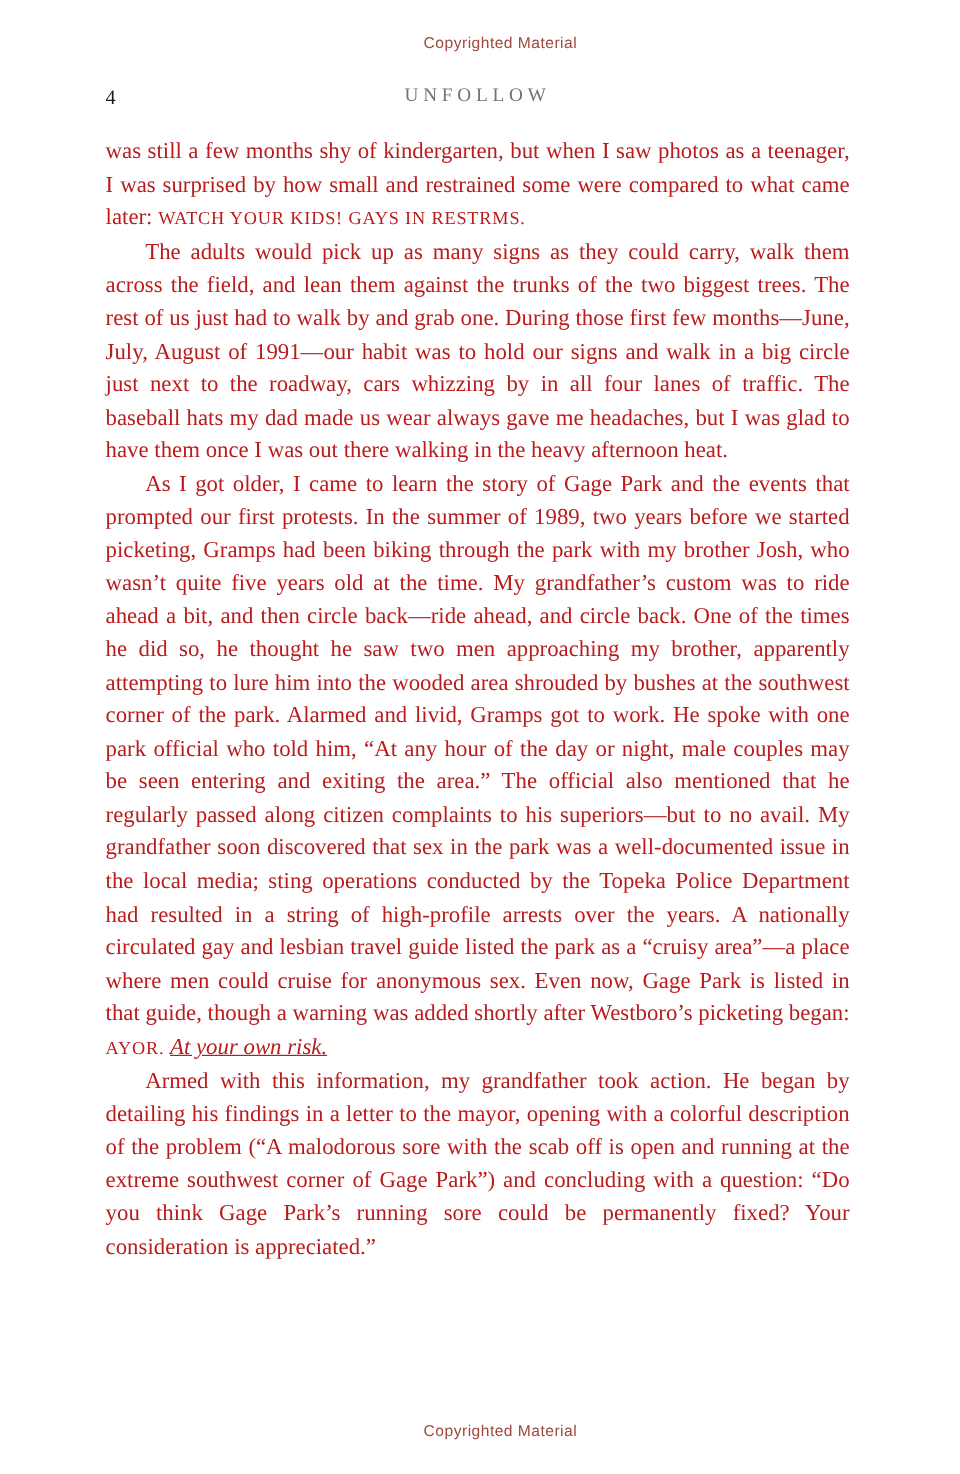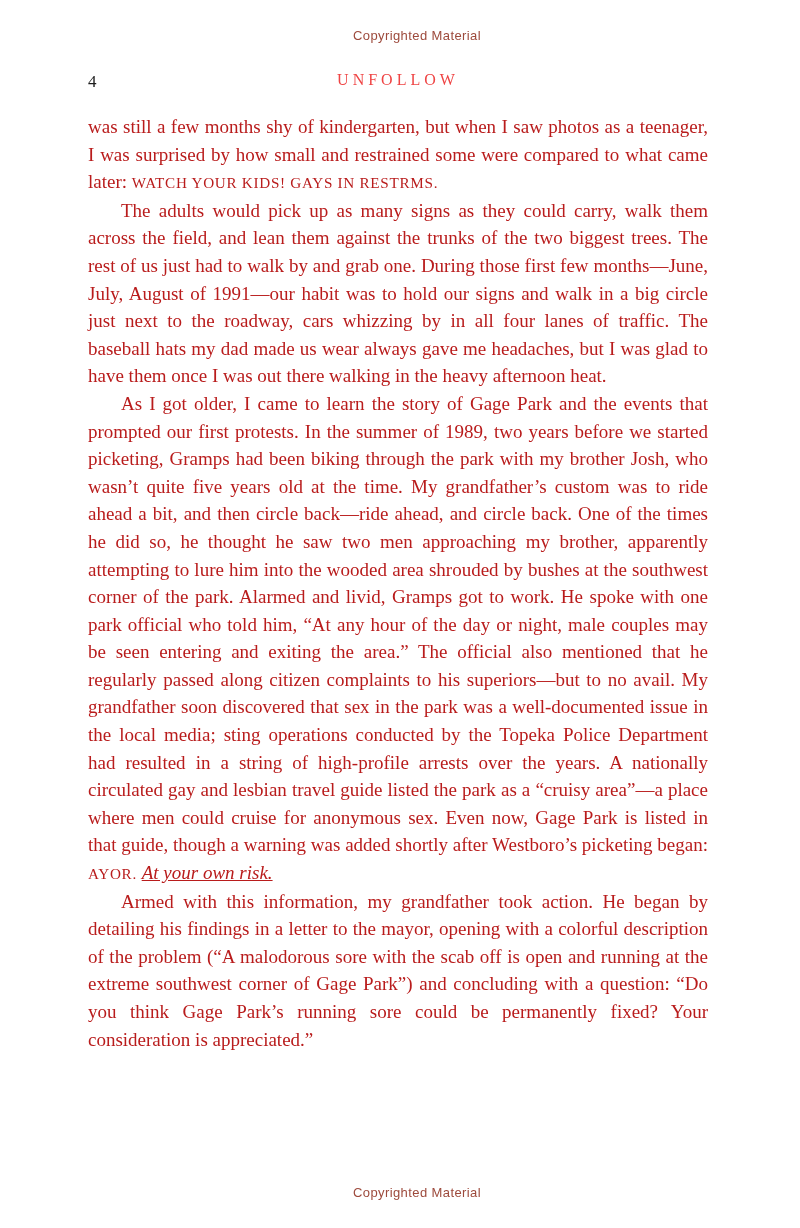--- a/index.html
+++ b/index.html
@@ -39,21 +39,21 @@
     position: absolute;
     left: 0;
     top: 1px;
     font-size: 17px;
   }
   .running-head {
     width: 100%;
     text-align: center;
     font-size: 16px;
     letter-spacing: 4px;
-    color: #ef4444;
+    color: #737373;
   }
 
   .body-text {
     position: absolute;
     top: 113px;
     left: 88px;
     width: 620px;
     font-size: 19px;
     line-height: 27.6px;
     text-align: justify;

